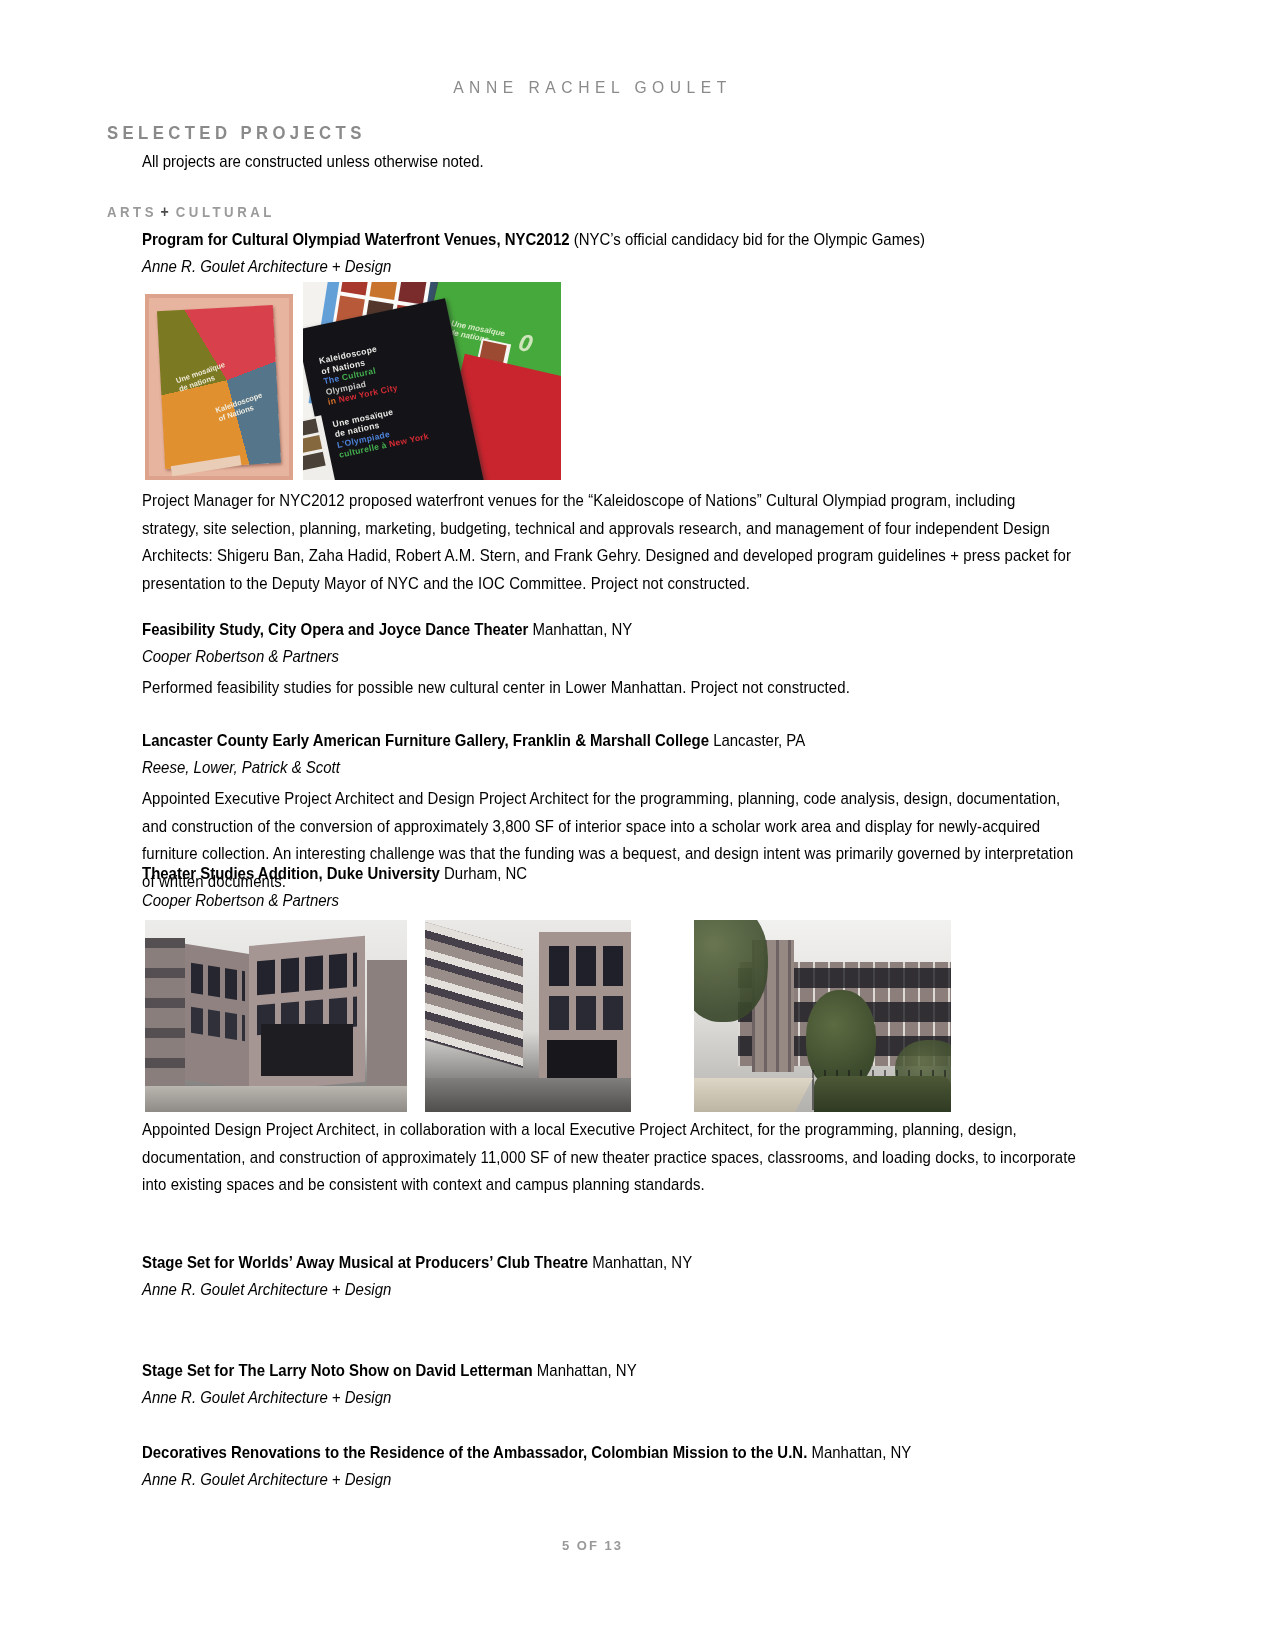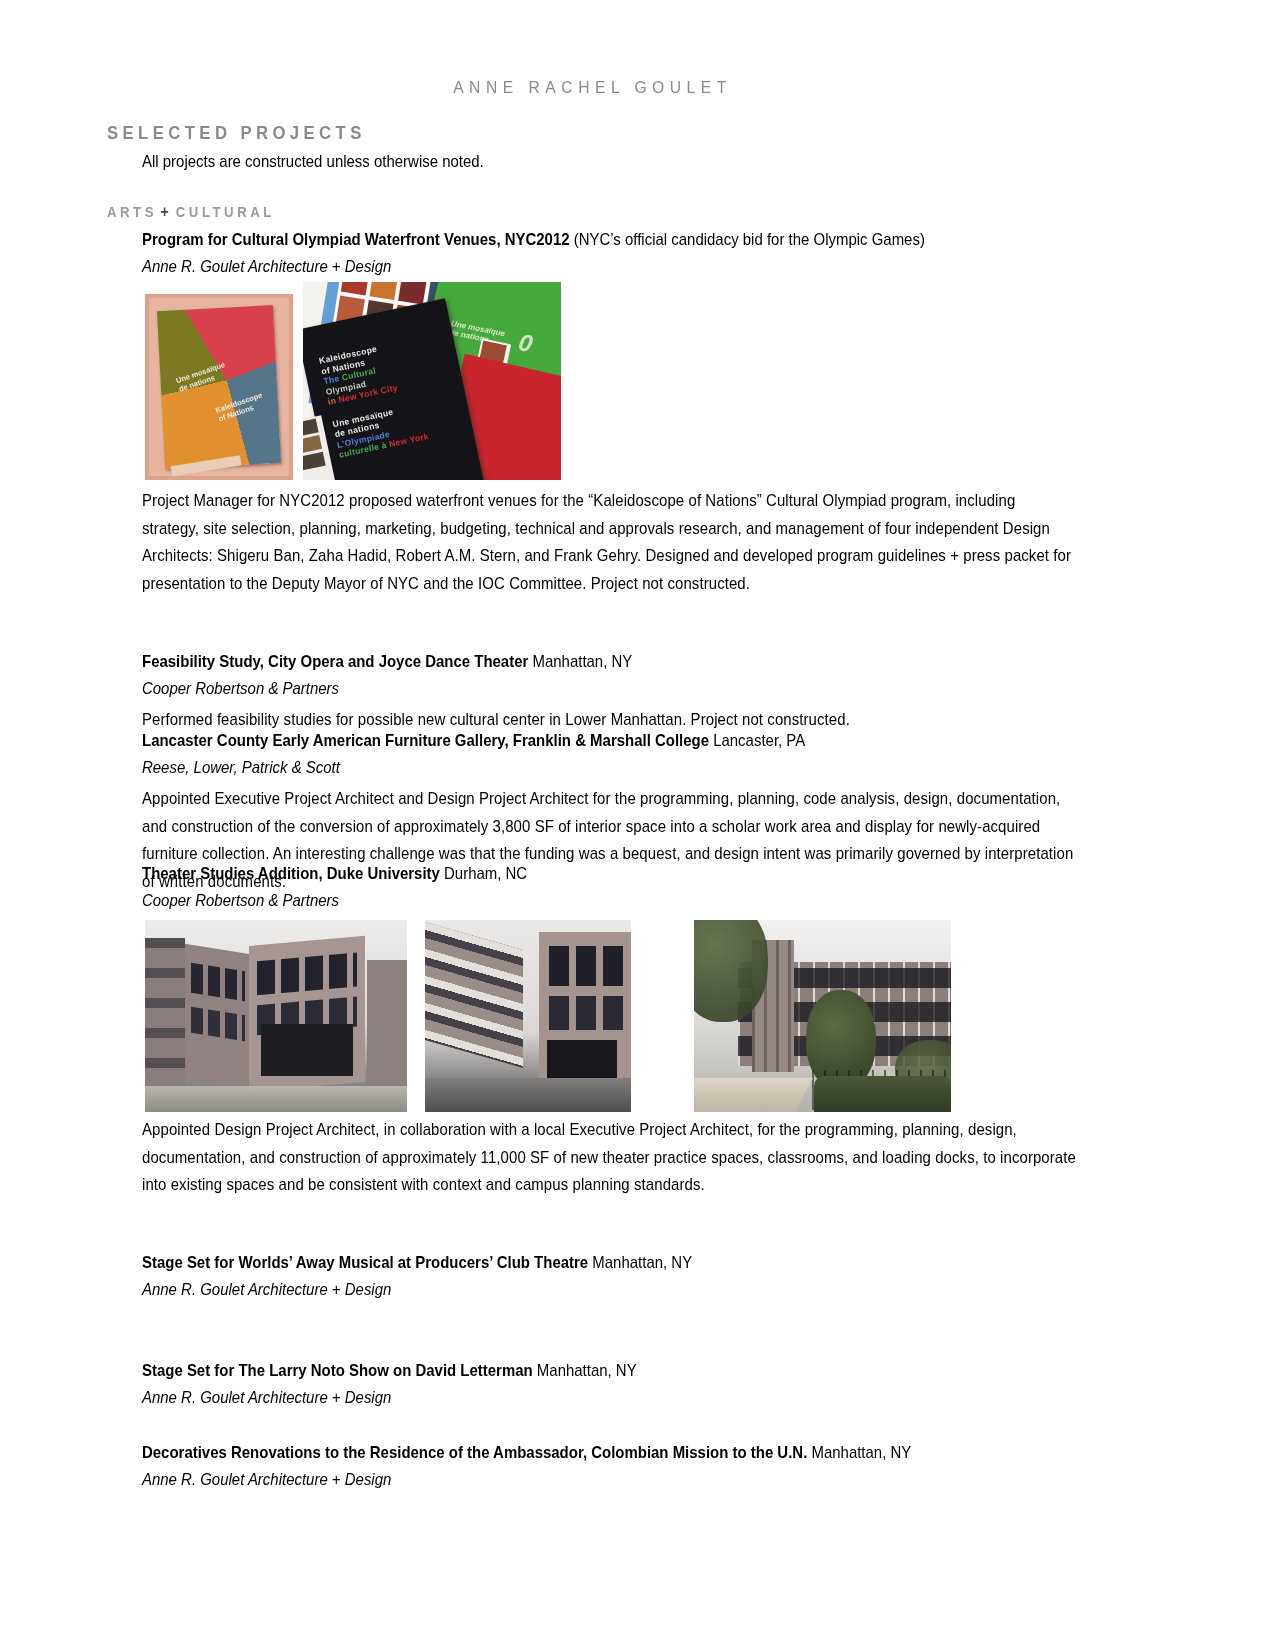--- a/index.html
+++ b/index.html
@@ -214,21 +214,21 @@
       <div class="bstrip">
           <i></i>
           <i></i>
           <i></i>
         </div>
     </div>
 
     <div class="pdesc nar" style="top:257px;">Project Manager for NYC2012 proposed waterfront venues for the “Kaleidoscope of Nations” Cultural Olympiad program, including strategy, site selection, planning, marketing, budgeting, technical and approvals research, and management of four independent Design Architects: Shigeru Ban, Zaha Hadid, Robert A.M. Stern, and Frank Gehry. Designed and developed program guidelines + press packet for presentation to the Deputy Mayor of NYC and the IOC Committee. Project not constructed.</div>
   </div>
 
-  <div class="proj" style="top:652px; height:100px;">
+  <div class="proj" style="top:620px; height:100px;">
     <div class="ptitle nar"><span class="b">Feasibility Study, City Opera and Joyce Dance Theater</span> <span>Manhattan, NY</span></div>
     <div class="pfirm nar">Cooper Robertson &amp; Partners</div>
     <div class="pdesc nar" style="top:54px;">Performed feasibility studies for possible new cultural center in Lower Manhattan. Project not constructed.</div>
   </div>
 
   <div class="proj" style="top:731px; height:170px;">
     <div class="ptitle nar"><span class="b">Lancaster County Early American Furniture Gallery, Franklin &amp; Marshall College</span> <span>Lancaster, PA</span></div>
     <div class="pfirm nar">Reese, Lower, Patrick &amp; Scott</div>
     <div class="pdesc nar" style="top:54px;">Appointed Executive Project Architect and Design Project Architect for the programming, planning, code analysis, design, documentation, and construction of the conversion of approximately 3,800 SF of interior space into a scholar work area and display for newly-acquired furniture collection. An interesting challenge was that the funding was a bequest, and design intent was primarily governed by interpretation of written documents.</div>
   </div>
@@ -284,14 +284,15 @@
   <div class="proj" style="top:1361px; height:60px;">
     <div class="ptitle nar"><span class="b">Stage Set for The Larry Noto Show on David Letterman</span> <span>Manhattan, NY</span></div>
     <div class="pfirm nar">Anne R. Goulet Architecture + Design</div>
   </div>
 
   <div class="proj" style="top:1443px; height:60px;">
     <div class="ptitle nar"><span class="b">Decoratives Renovations to the Residence of the Ambassador, Colombian Mission to the U.N.</span> <span>Manhattan, NY</span></div>
     <div class="pfirm nar">Anne R. Goulet Architecture + Design</div>
   </div>
 
+  <div class="footer">5 OF 13</div>
 
 </div>
 
 </body></html>

